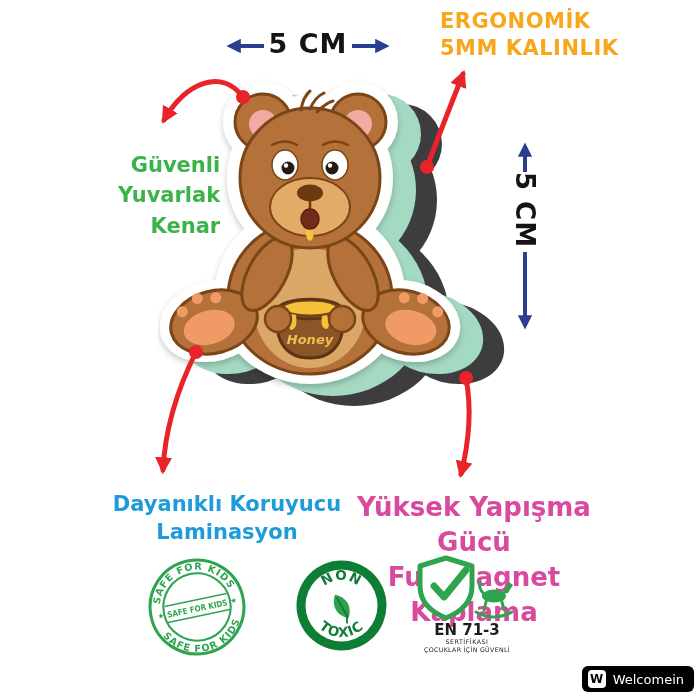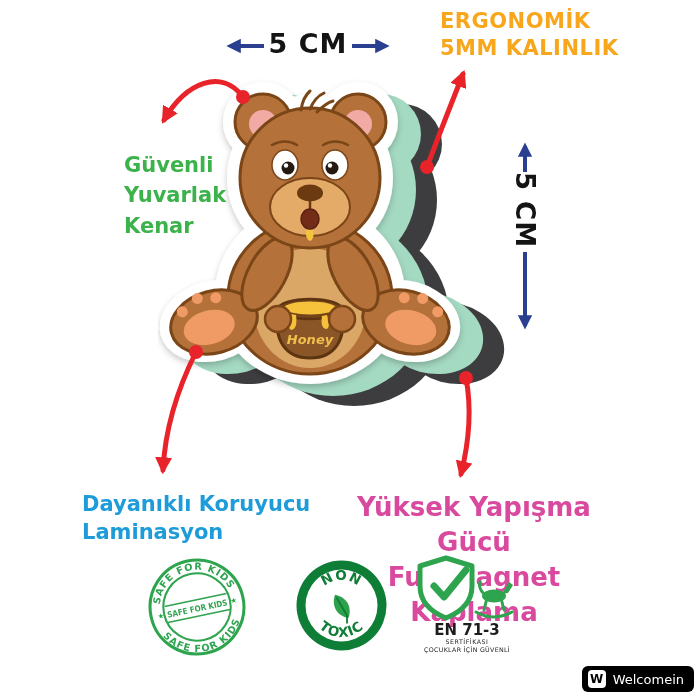--- a/index.html
+++ b/index.html
@@ -4,22 +4,22 @@
 <style>
   html,body{margin:0;padding:0;background:#fff;}
   body{width:700px;height:700px;position:relative;overflow:hidden;font-family:"DejaVu Sans",sans-serif;}
   .stage{position:absolute;inset:0;width:700px;height:700px;background:#fff;}
   .bear-svg{position:absolute;left:158px;top:78px;}
   .overlay{position:absolute;left:0;top:0;}
   .lbl{position:absolute;font-weight:bold;white-space:pre-line;}
   .dim-top{left:262px;top:28px;width:92px;text-align:center;font-size:27px;color:#141414;letter-spacing:1px;}
   .dim-right{left:485px;top:195px;width:80px;height:30px;text-align:center;font-size:26px;color:#141414;transform:rotate(90deg);letter-spacing:1px;}
   .ergonomik{left:428px;top:8px;font-size:21px;color:#f8a61b;line-height:1.3;letter-spacing:.5px;margin-left:12px;}
-  .safe-edge{left:124px;top:150px;font-size:21px;color:#3cb34a;line-height:1.45;}
-  .lamination{left:82px;top:490px;width:290px;text-align:left;font-size:21px;color:#1d9cd9;line-height:1.35;}
+  .safe-edge{left:118px;top:150px;font-size:21px;color:#3cb34a;line-height:1.45;text-align:right;}
+  .lamination{left:82px;top:490px;width:290px;text-align:center;font-size:21px;color:#1d9cd9;line-height:1.35;}
   .magnet{left:338px;top:490px;width:272px;text-align:center;font-size:26px;color:#d94a9f;line-height:1.35;}
   .badge{position:absolute;}
   .badge-sfk{left:146px;top:556px;}
   .badge-nt{left:294px;top:558px;}
   .badge-en{left:412px;top:552px;}
   .watermark{position:absolute;right:6px;bottom:8px;background:#000;border-radius:6px;padding:4px 10px 4px 6px;display:flex;align-items:center;gap:7px;}
   .wm-icon{width:18px;height:18px;background:#fff;border-radius:4px;color:#000;font-weight:bold;font-size:12px;display:flex;align-items:center;justify-content:center;}
   .wm-text{color:#fff;font-size:13px;font-weight:400;}
 </style>
 </head>

